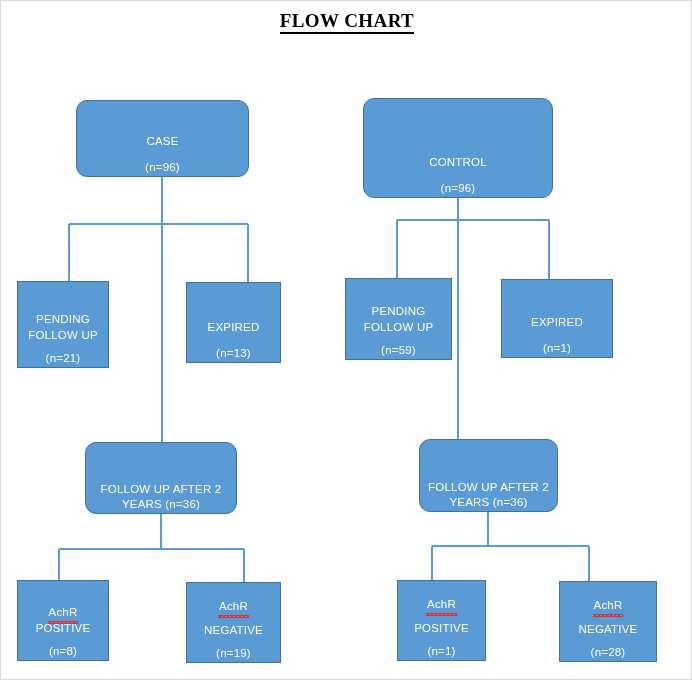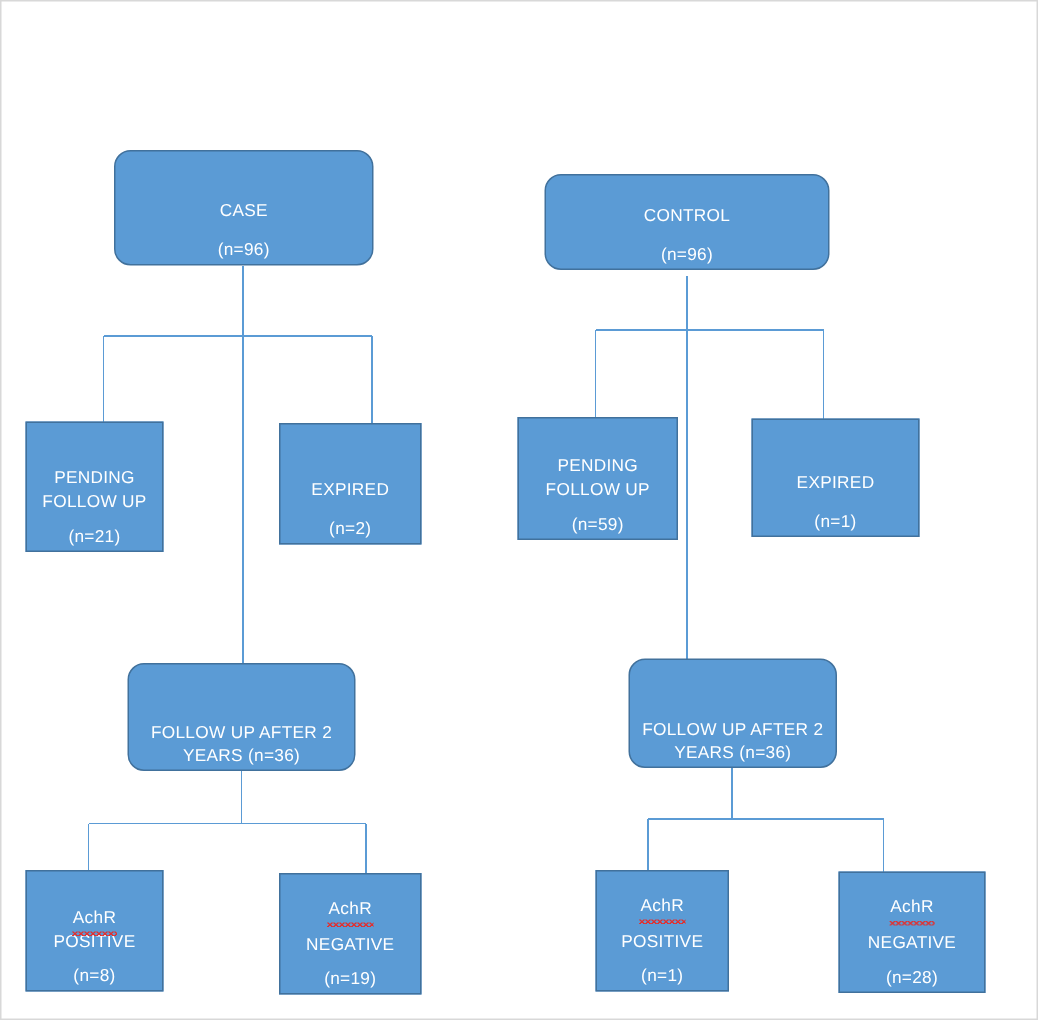--- a/index.html
+++ b/index.html
@@ -93,20 +93,23 @@
       linear-gradient(-45deg, transparent 42%, #e03030 42%, #e03030 58%, transparent 58%);
     background-size: 4px 3px;
     background-repeat: repeat-x;
   }
 </style>
 </head>
 <body>
 
 <div id="page">
 
+  <div id="title">
+    <span class="tx">FLOW CHART</span>
+  </div>
 
   <svg id="wires" viewBox="0 0 692 680" width="692" height="680">
     <g stroke="#5b9bd5" stroke-width="1.2" fill="none" shape-rendering="crispEdges">
 
       <path d="M161,176 L161,441"></path>
 
       <path d="M68,223 L247,223"></path>
       <path d="M68,223 L68,280"></path>
       <path d="M247,223 L247,281"></path>
 
@@ -135,21 +138,21 @@
   <div class="node" style="left:16px; top:280px; width:92px; height:87px;">
     <span class="ln">PENDING</span>
     <span class="ln">FOLLOW UP</span>
     <span class="gap-sm"></span>
     <span class="ln">(n=21)</span>
   </div>
 
   <div class="node" style="left:185px; top:281px; width:95px; height:81px;">
     <span class="ln">EXPIRED</span>
     <span class="gap"></span>
-    <span class="ln">(n=2)</span>
+    <span class="ln">(n=13)</span>
   </div>
 
   <div class="node round" style="left:84px; top:441px; width:152px; height:72px;">
     <span class="ln">FOLLOW UP AFTER 2</span>
     <span class="ln">YEARS (n=36)</span>
   </div>
 
   <div class="node" style="left:16px; top:579px; width:92px; height:81px;">
     <span class="ln misspell">AchR</span>
     <span class="ln">POSITIVE</span>
@@ -158,21 +161,21 @@
   </div>
 
   <div class="node" style="left:185px; top:581px; width:95px; height:81px;">
     <span class="ln misspell">AchR</span>
     <span class="gap-sm"></span>
     <span class="ln">NEGATIVE</span>
     <span class="gap-sm"></span>
     <span class="ln">(n=19)</span>
   </div>
 
-  <div class="node round" style="left:362px; top:115px; width:190px; height:64px;">
+  <div class="node round" style="left:362px; top:97px; width:190px; height:100px;">
     <span class="ln">CONTROL</span>
     <span class="gap"></span>
     <span class="ln">(n=96)</span>
   </div>
 
   <div class="node" style="left:344px; top:277px; width:107px; height:82px;">
     <span class="ln">PENDING</span>
     <span class="ln">FOLLOW UP</span>
     <span class="gap-sm"></span>
     <span class="ln">(n=59)</span>

